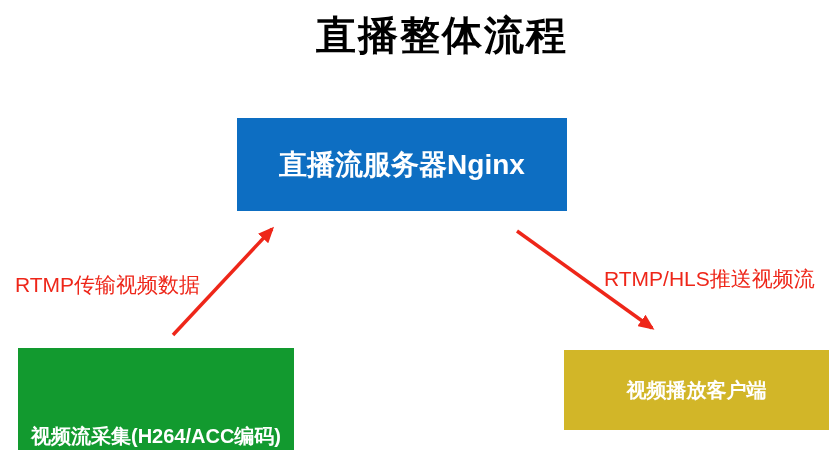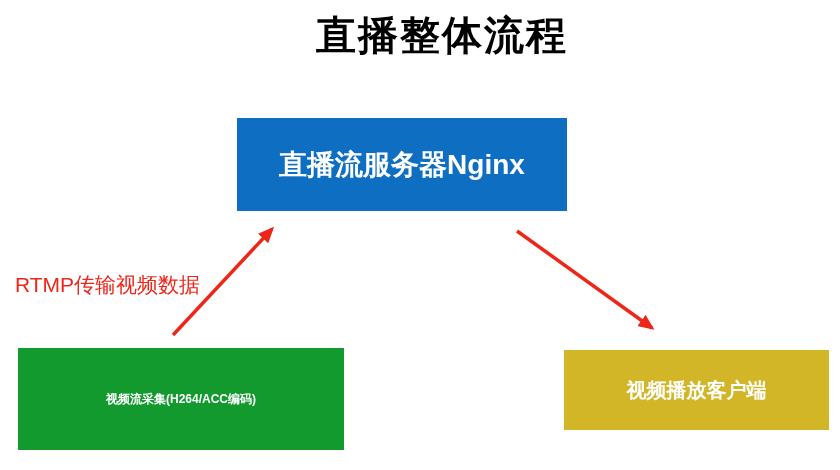--- a/index.html
+++ b/index.html
@@ -41,23 +41,24 @@
   .node-server {
     left: 237px;
     top: 118px;
     width: 330px;
     height: 93px;
     font-size: 28px;
   }
   .node-capture {
     left: 18px;
     top: 348px;
-    width: 326px;
+    width: 276px;
     height: 102px;
-    font-size: 12px;
+    font-size: 20px;
+    justify-content: flex-end;
   }
   .node-client {
     left: 564px;
     top: 350px;
     width: 265px;
     height: 80px;
     font-size: 20px;
   }
   .edge-label {
     position: absolute;
@@ -106,14 +107,15 @@
   <div class="node node-capture" style="background-color: rgb(18, 154, 47);">
     <span>视频流采集(H264/ACC编码)</span>
   </div>
 
   <div class="node node-client" style="background-color: rgb(210, 182, 40);">
     <span>视频播放客户端</span>
   </div>
 
   <div class="edge-label edge-label-left" style="color: rgb(238, 38, 25);">RTMP传输视频数据</div>
 
+  <div class="edge-label edge-label-right" style="color: rgb(238, 38, 25);">RTMP/HLS推送视频流</div>
 
 </div>
 
 </body></html>

